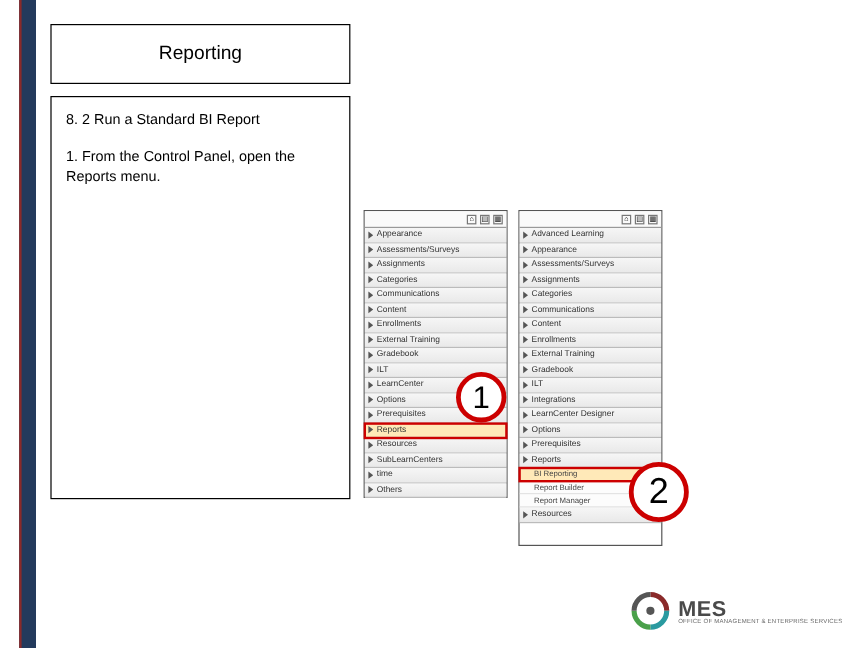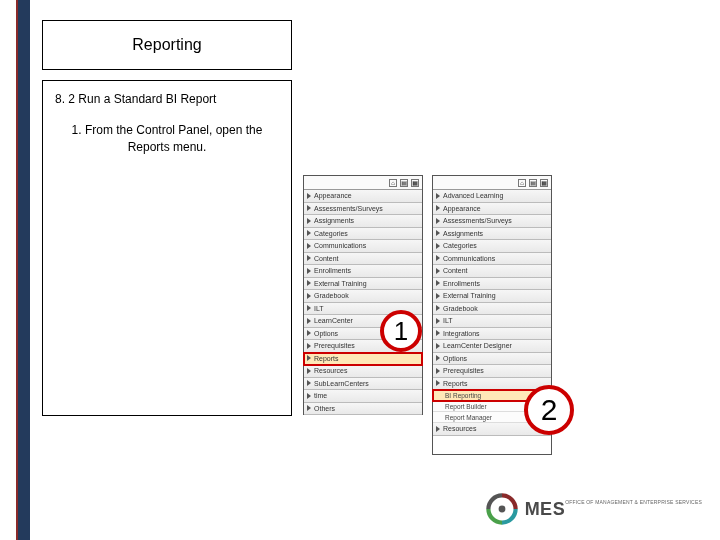--- a/index.html
+++ b/index.html
@@ -39,21 +39,21 @@
     top: 80px;
     width: 250px;
     height: 336px;
     border: 1px solid #000;
     padding: 10px 12px;
     font-size: 12px;
     line-height: 1.4;
     background: #fff;
   }
   .content-box .subtitle { margin-bottom: 14px; }
-  .content-box .step { margin-bottom: 14px; text-align: center; }
+  .content-box .step { margin-bottom: 14px; }
 
   .panel {
     position: absolute;
     top: 175px;
     width: 120px;
     border: 1px solid #555;
     background: #fff;
     font-size: 7px;
   }
   .panel1 { left: 303px; height: 240px; }
@@ -140,21 +140,21 @@
     bottom: 14px;
     display: flex;
     align-items: center;
     gap: 6px;
   }
   .logo-mark {
     width: 34px; height: 34px;
     position: relative;
   }
   .logo-mark svg { width: 34px; height: 34px; }
-  .logo-text { display: flex; flex-direction: row; line-height: 1; }
+  .logo-text { display: flex; flex-direction: column; line-height: 1; }
   .logo-text .big { font-size: 18px; font-weight: 700; color: #4a4a4a; letter-spacing: 0.5px; }
   .logo-text .small { font-size: 5px; color: #666; letter-spacing: 0.2px; }
 </style>
 </head>
 <body>
 
 <div class="red-bar"></div>
 
 <div class="title-box">
   <span>Reporting</span>

